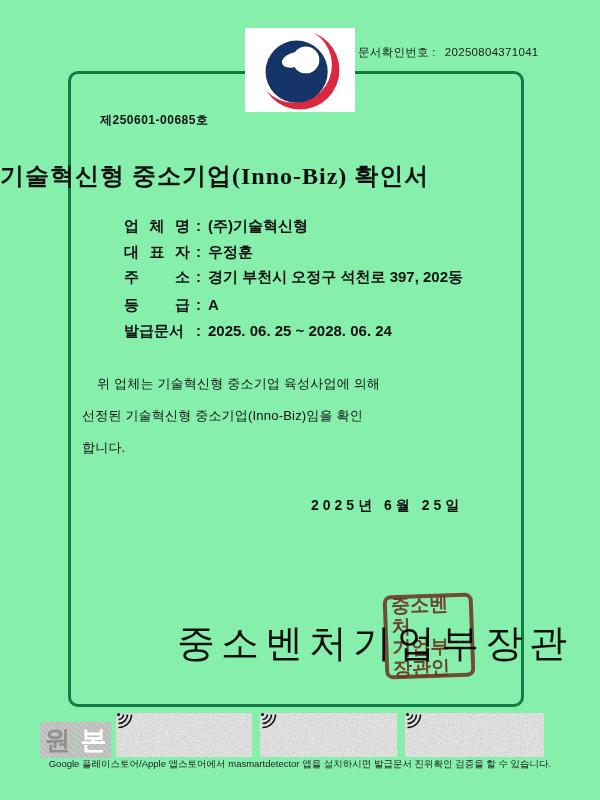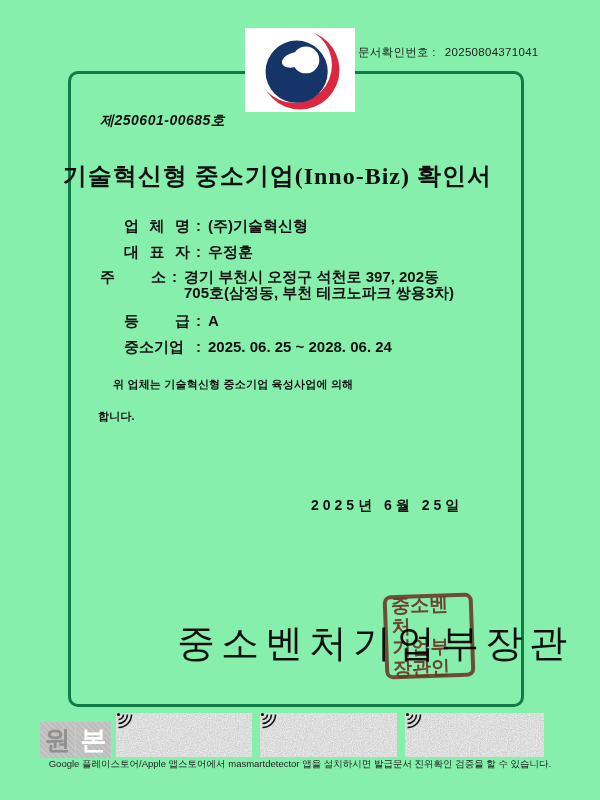--- a/index.html
+++ b/index.html
@@ -9,38 +9,38 @@
   .doc-check{position:absolute;top:45px;left:358px;font-size:11.5px;color:#1a1a1a;
              letter-spacing:0.3px;white-space:nowrap;}
   .doc-check .num{margin-left:9px;}
 
   .border-box{position:absolute;left:68px;top:71px;width:450px;height:630px;
               border:3px solid #0f7b45;border-radius:10px;}
 
   .emblem-wrap{position:absolute;left:245px;top:28px;width:110px;height:84px;
                background:#fff;display:flex;align-items:center;justify-content:center;z-index:2;}
 
-  .cert-no{position:absolute;left:100px;top:112px;font-size:14px;font-weight:bold;
-           letter-spacing:0.5px;font-style:italic;}
-
-  .title{position:absolute;left:0;top:160px;width:492px;text-align:right;
+  .cert-no{position:absolute;left:100px;top:112px;font-size:12px;font-weight:bold;
+           letter-spacing:0.5px;}
+
+  .title{position:absolute;left:0;top:160px;width:492px;text-align:left;
          font-family:"Liberation Serif",serif;font-size:24px;font-weight:bold;
          letter-spacing:1px;white-space:nowrap;}
 
   .fields{position:absolute;left:124px;top:217px;width:330px;font-size:15px;font-weight:bold;}
   .frow{display:flex;align-items:flex-start;margin-bottom:9px;line-height:17px;}
   .flabel{display:inline-block;width:66px;text-align:justify;text-align-last:justify;
           flex:0 0 66px;}
   .fcolon{margin:0 7px 0 6px;flex:0 0 auto;}
   .fvalue{white-space:nowrap;}
   .fvalue .v2{display:block;white-space:nowrap;}
-  .frow.addr{line-height:16px;margin-bottom:11px;justify-content:flex-end;}
-
-  .body-text{position:absolute;left:98px;top:368px;width:422px;font-size:11px;
-             font-weight:bold;line-height:32px;letter-spacing:0.2px;}
+  .frow.addr{line-height:16px;margin-bottom:11px;}
+
+  .body-text{position:absolute;left:82px;top:368px;width:422px;font-size:13px;
+             font-weight:normal;line-height:32px;letter-spacing:0.2px;}
   .body-text .ln{display:block;white-space:nowrap;}
   .body-text .ln.first{text-indent:15px;}
 
   .issue-date{position:absolute;left:311px;top:497px;font-size:14px;font-weight:bold;
               letter-spacing:4px;white-space:nowrap;}
 
   .signature{position:absolute;left:177px;top:618px;font-family:"Liberation Serif",serif;
              font-size:38px;font-weight:400;letter-spacing:6px;white-space:nowrap;color:#101010;}
 
   .stamp{position:absolute;left:384px;top:594px;width:74px;height:72px;
@@ -101,37 +101,37 @@
     <div class="frow">
       <span class="flabel">대 표 자</span>
       <span class="fcolon">:</span>
       <span class="fvalue">우정훈</span>
     </div>
     <div class="frow addr">
       <span class="flabel">주 소</span>
       <span class="fcolon">:</span>
       <span class="fvalue">
         <span>경기 부천시 오정구 석천로 397, 202동</span>
-        <span class="v2">705호(삼정동, 부천 테크노파크 쌍용3차)</span>
       </span>
     </div>
     <div class="frow">
       <span class="flabel">등 급</span>
       <span class="fcolon">:</span>
       <span class="fvalue">A</span>
     </div>
     <div class="frow">
-      <span class="flabel">중소기업</span>
+      <span class="flabel">발급문서</span>
       <span class="fcolon">:</span>
       <span class="fvalue">2025. 06. 25  ~  2028. 06. 24</span>
     </div>
   </div>
 
   <div class="body-text">
     <span class="ln first">위 업체는 기술혁신형 중소기업 육성사업에 의해</span>
+    <span class="ln">선정된 기술혁신형 중소기업(Inno-Biz)임을 확인</span>
     <span class="ln">합니다.</span>
   </div>
 
   <div class="issue-date">2025년 6월 25일</div>
 
   <div class="signature">중소벤처기업부장관</div>
 
   <div class="stamp">
     <span class="sline">중소벤처</span>
     <span class="sline">기업부</span>

